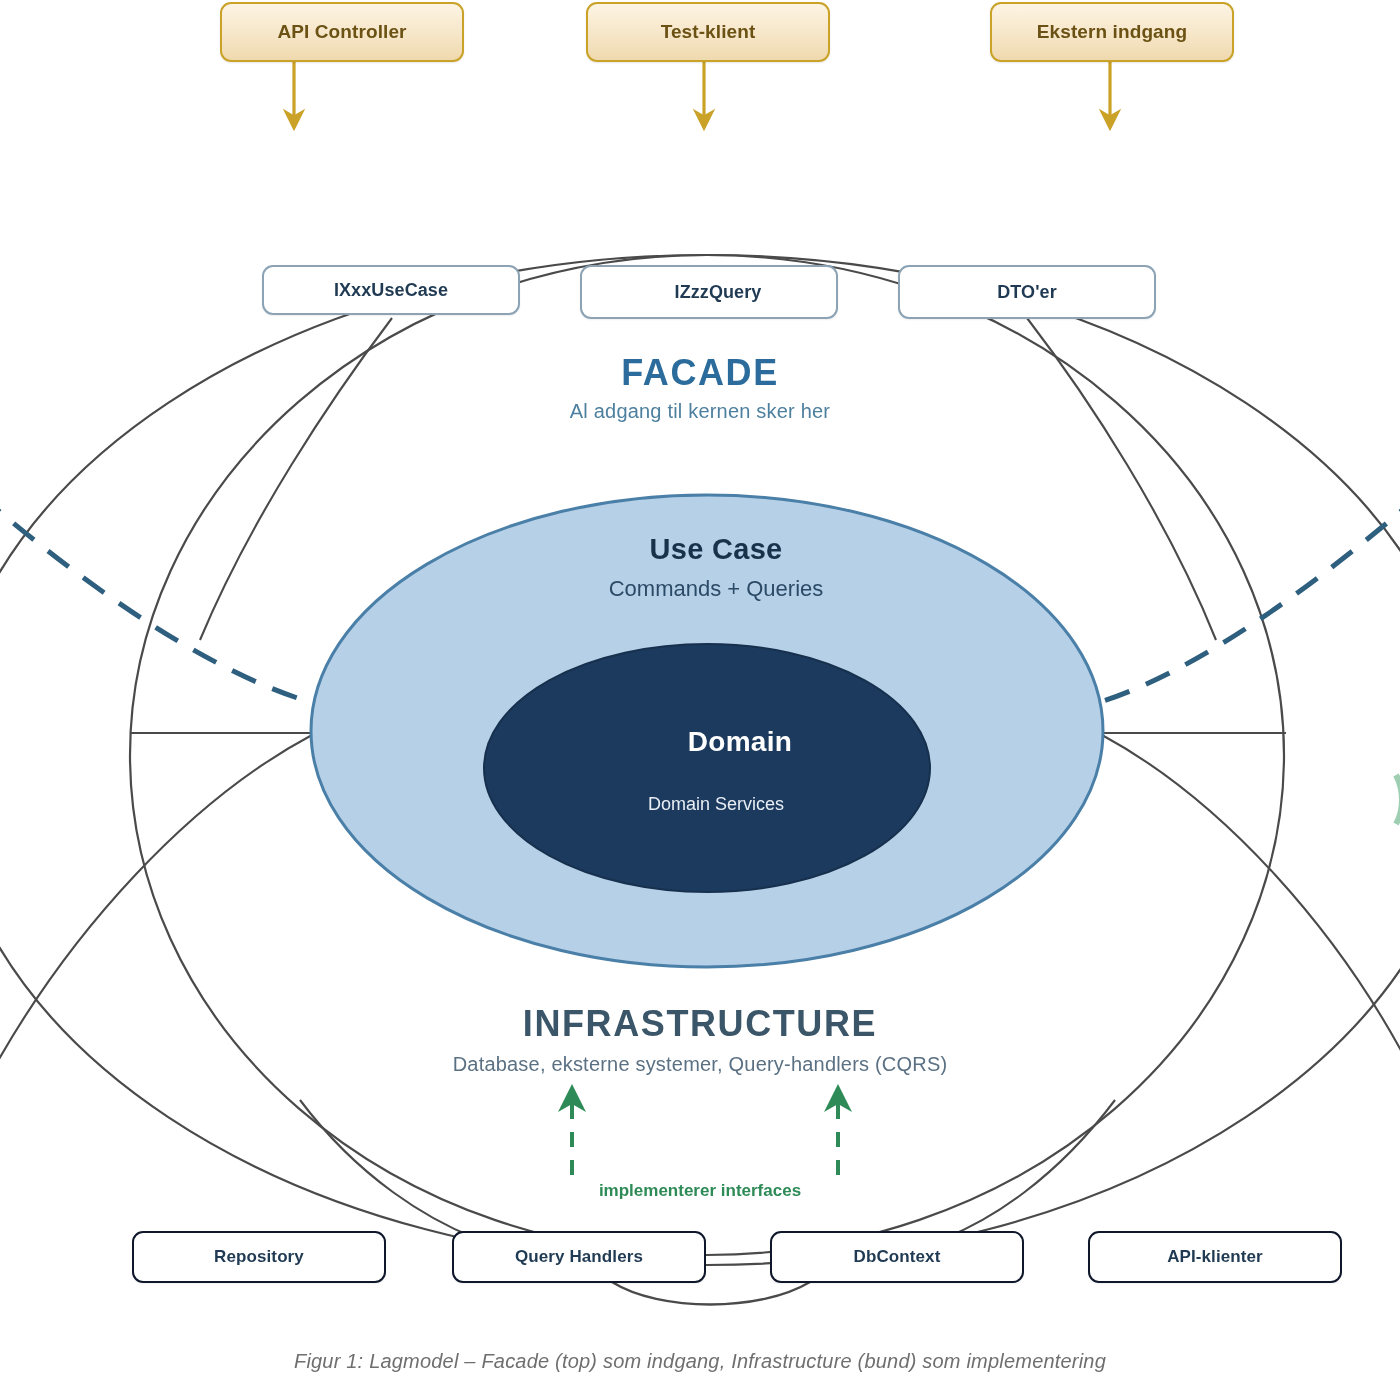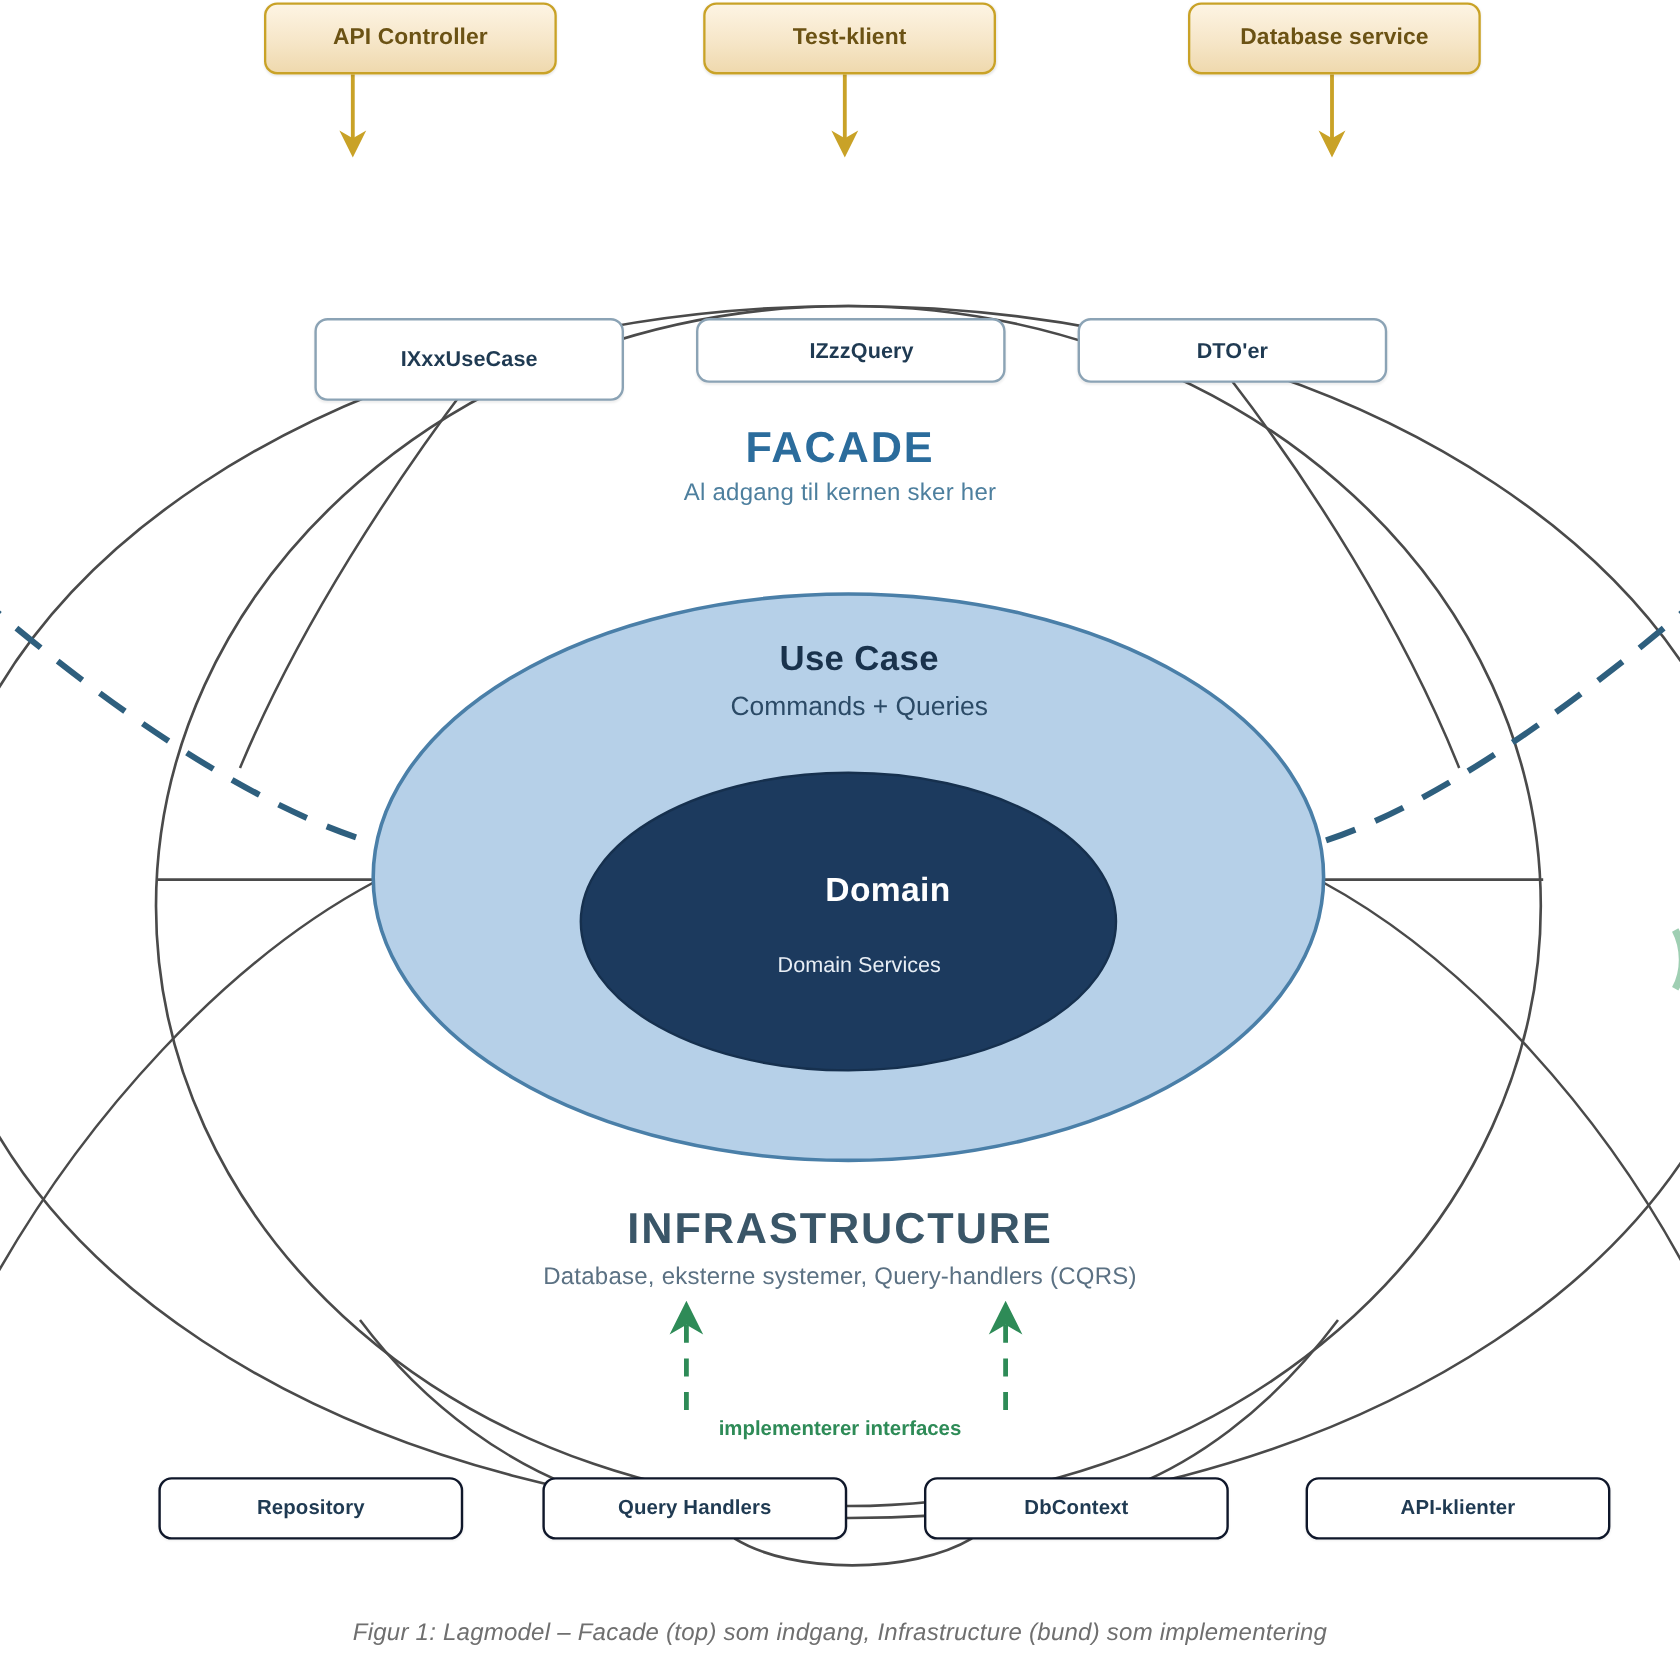--- a/index.html
+++ b/index.html
@@ -198,24 +198,24 @@
     <line x1="838" y1="1175" x2="838" y2="1098" stroke="#2e8b57" stroke-width="4" stroke-dasharray="15 13" marker-end="url(#green-arrow)"></line>
   </svg>
 
   <div class="node-box client" style="left:180px; top:2px; width:244px; height:60px;margin-left:40px;">
     <span>API Controller</span>
   </div>
   <div class="node-box client" style="left:586px; top:2px; width:244px; height:60px;">
     <span>Test-klient</span>
   </div>
   <div class="node-box client" style="left:990px; top:2px; width:244px; height:60px;">
-    <span>Database service</span>
-  </div>
-
-  <div class="node-box iface" style="left:262px; top:265px; width:258px; height:69px;">
+    <span>Ekstern indgang</span>
+  </div>
+
+  <div class="node-box iface" style="left:262px; top:265px; width:258px; height:50px;">
     <span>IXxxUseCase</span>
   </div>
   <div class="node-box iface" style="left:580px; top:265px; width:258px; height:54px;padding-left:18px;">
     <span>IZzzQuery</span>
   </div>
   <div class="node-box iface" style="left:898px; top:265px; width:258px; height:54px;">
     <span>DTO'er</span>
   </div>
 
   <div class="ring-label ring-title facade-title" style="top:352px;">FACADE</div>

